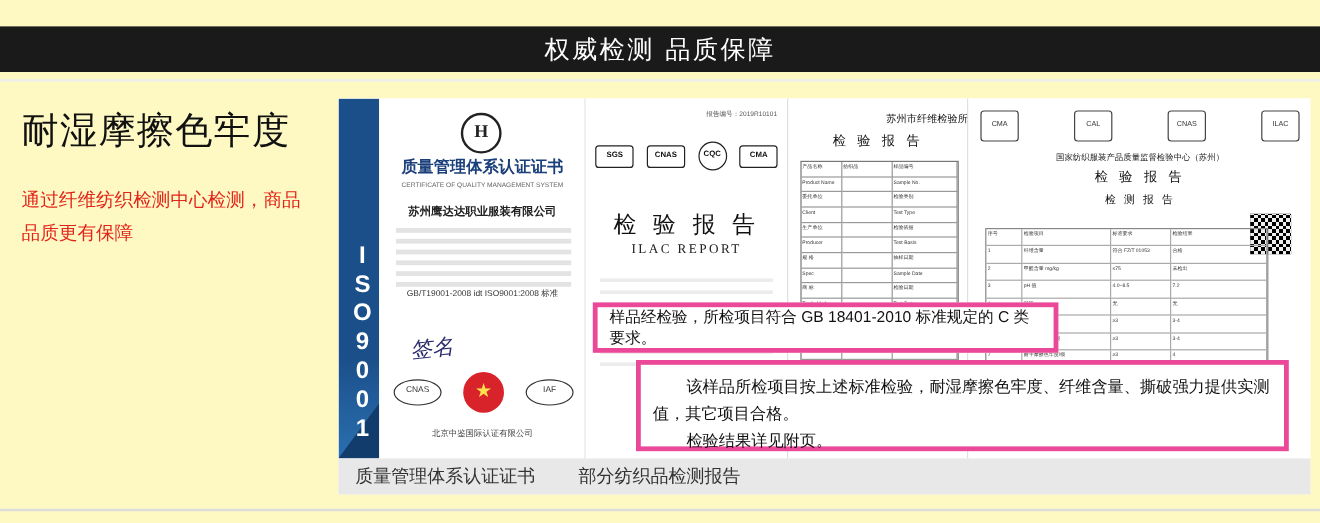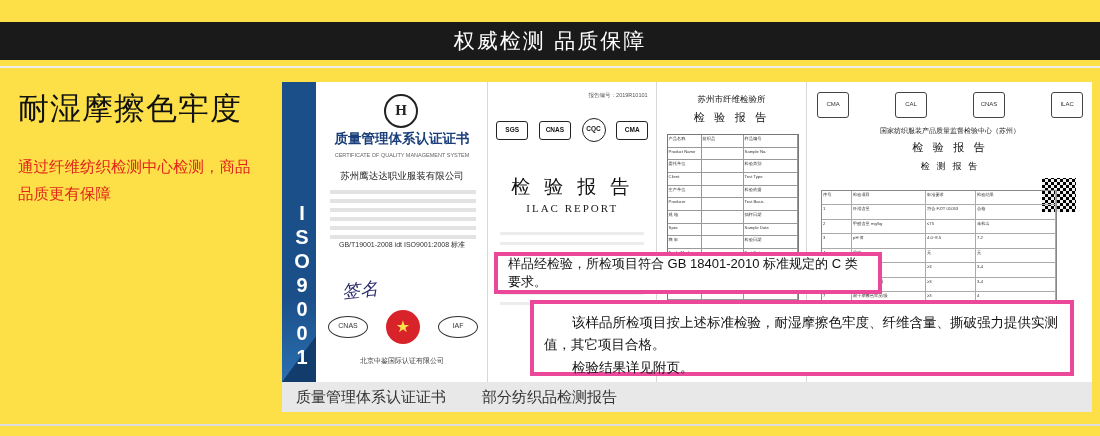--- a/index.html
+++ b/index.html
@@ -5,21 +5,21 @@
   html, body {
     margin: 0;
     padding: 0;
     background: #ffffff;
     font-family: "Liberation Sans", sans-serif;
   }
   .page {
     position: relative;
     width: 1100px;
     height: 436px;
-    background: #fde047;
+    background: #fef9c3;
     overflow: hidden;
   }
 
   
   .banner {
     position: absolute;
     left: 0;
     top: 22px;
     width: 1100px;
     height: 38px;
@@ -151,21 +151,21 @@
     font-size: 5.5px;
     color: #666;
   }
   .c1-company {
     position: absolute;
     left: 0; top: 88px;
     width: 172px;
     text-align: center;
     font-size: 9.5px;
     color: #222;
-    font-weight: normal;
+    font-weight: bold;
     font-family: "DejaVu Sans", sans-serif;
   }
   .c1-lines {
     position: absolute;
     left: 14px; top: 108px;
     width: 146px;
   }
   .c1-lines div {
     height: 4px;
     background: #e3e3e3;
@@ -281,21 +281,21 @@
     background: #ececec;
     margin-bottom: 7px;
   }
 
   
   .cert3 { width: 150px; background: #ffffff; }
   .c3-head {
     position: absolute;
     left: 0; top: 12px;
     width: 150px;
-    text-align: center;
+    text-align: right;
     font-size: 8.5px;
     color: #111;
     font-family: "DejaVu Sans", sans-serif;
   }
   .c3-head2 {
     position: absolute;
     left: 0; top: 28px;
     width: 150px;
     text-align: center;
     font-size: 11px;

